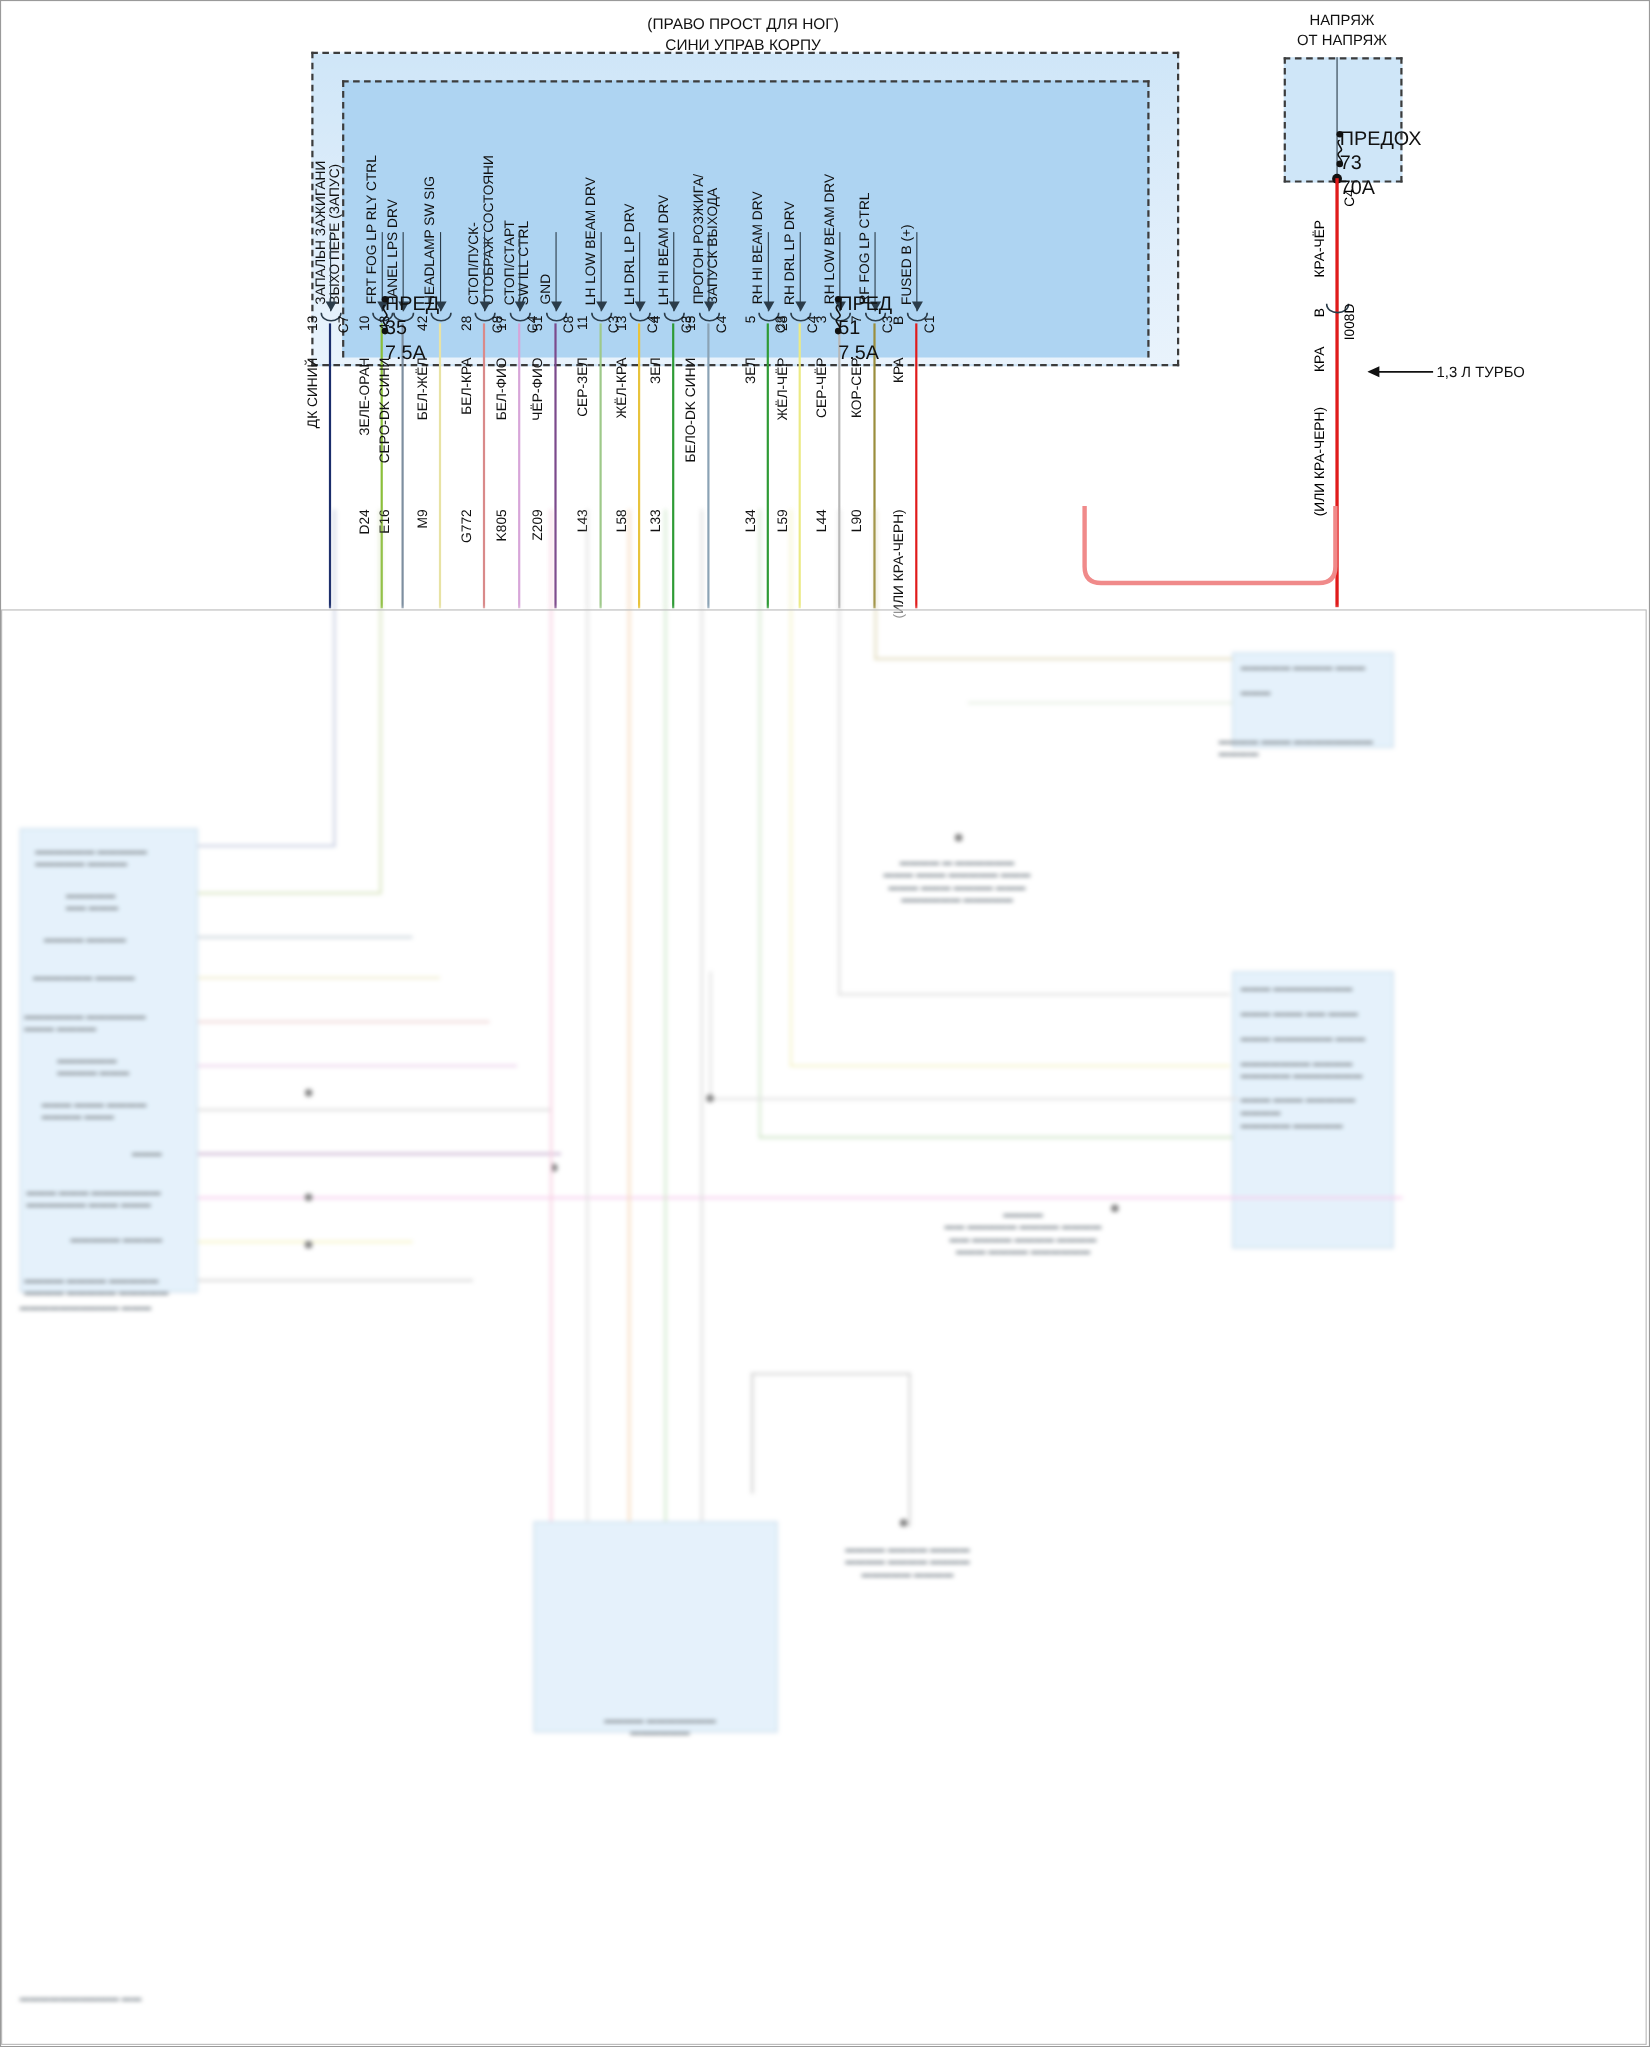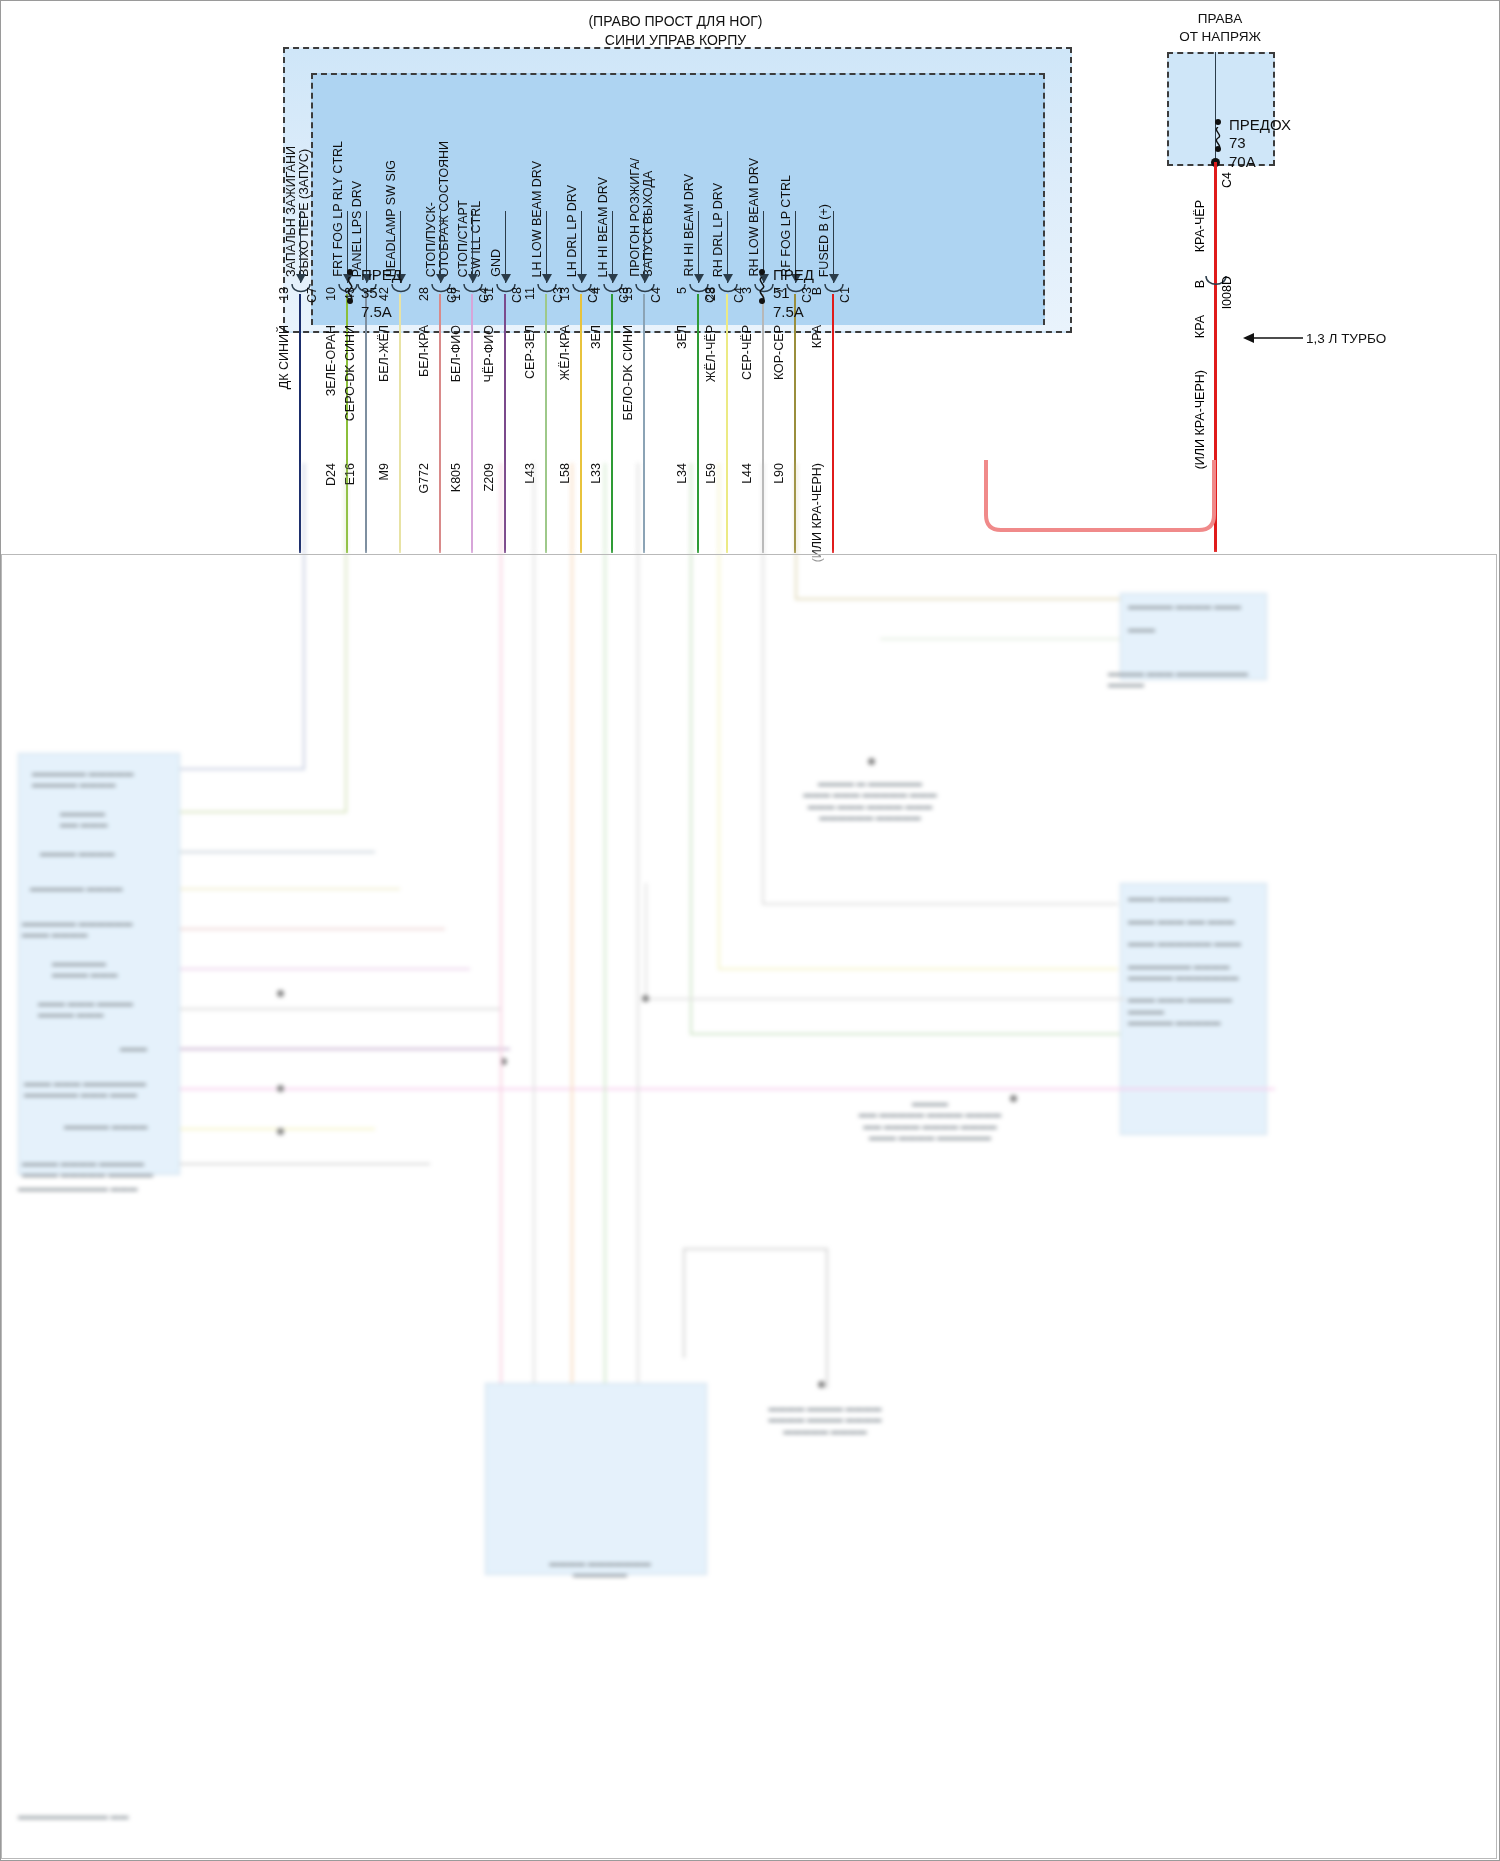--- a/index.html
+++ b/index.html
@@ -30,21 +30,21 @@
   .pinstub{position:absolute;width:0;border-left:1.4px solid #2b3c4a;}
 
   
   .arrow{position:absolute;width:0;height:0;border-left:5px solid transparent;
          border-right:5px solid transparent;border-top:9px solid #2b3c4a;}
 
   
   .fuse{position:absolute;}
   .fuse .dot{position:absolute;width:6px;height:6px;border-radius:50%;background:#111;left:-3px;}
   .fuse svg{position:absolute;left:-7px;top:5px;}
-  .fuse .ftxt{position:absolute;left:11px;top:-6px;font-size:15px;color:#111;line-height:1.22;white-space:nowrap;}
+  .fuse .ftxt{position:absolute;left:0;top:-6px;font-size:18px;color:#111;line-height:1.22;white-space:nowrap;}
 
   .wire{position:absolute;width:2.2px;}
 
   
   .bdb{position:absolute;left:1167px;top:52px;width:104px;height:110px;
        border:2px dashed #3c3c3c;background:#cfe6f8;}
   .bdb-title{position:absolute;left:1160px;top:10px;width:120px;text-align:center;
              font-size:13.5px;line-height:1.3;color:#111;}
   .bdb-side{position:absolute;left:1285px;top:62px;font-size:13.5px;line-height:1.45;color:#111;}
 
@@ -272,21 +272,21 @@
       </svg>
       <div class="dot" style="top:26px;"></div>
       <div class="ftxt">
         <span>ПРЕД</span><br>
         <span>51</span><br>
         <span>7.5A</span>
       </div>
     </div>
 
     <div class="bdb-title">
-      <div>ПРАВА</div>
+      <div>НАПРЯЖ</div>
       <div>ОТ НАПРЯЖ</div>
     </div>
     <div class="bdb"></div>
     <div class="abs" style="left:1215px;top:52px;width:0;height:110px;border-left:1.4px solid #2b3c4a;"></div>
 
     <div class="fuse" style="left:1218px;top:122px;">
       <div class="dot" style="top:-3px;"></div>
       <svg width="14" height="22" viewBox="0 0 14 24">
         <path d="M7 0 C1 4 13 9 7 12 C1 16 13 20 7 24" fill="none" stroke="#111" stroke-width="1.5"></path>
       </svg>

